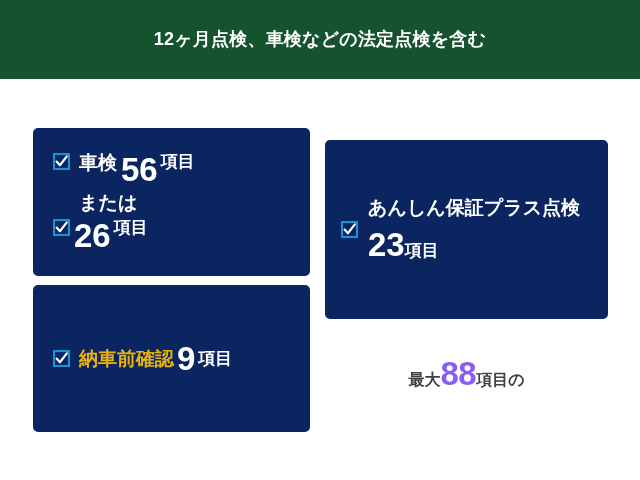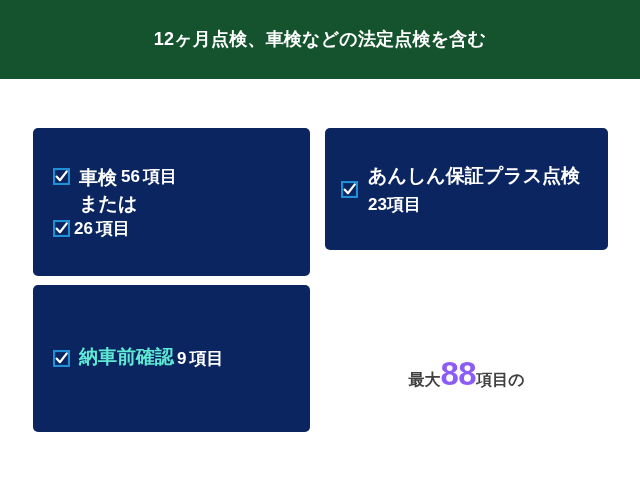--- a/index.html
+++ b/index.html
@@ -46,21 +46,21 @@
   }
 
   
   .card {
     position: absolute;
     background: #0a2560;
     border-radius: 5px;
     box-sizing: border-box;
   }
   .card-1 { left: 33px;  top: 128px; width: 277px; height: 148px; }
-  .card-2 { left: 325px; top: 128px; width: 283px; height: 122px; }
+  .card-2 { left: 325px; top: 140px; width: 283px; height: 179px; }
   .card-3 { left: 33px;  top: 285px; width: 277px; height: 147px; }
 
   
   .cb {
     flex: 0 0 auto;
     width: 17px;
     height: 17px;
     position: relative;
     display: inline-block;
   }
@@ -78,21 +78,21 @@
     justify-content: center;
     gap: 7px;
   }
   .row {
     display: flex;
     align-items: flex-start;
     gap: 9px;
   }
   .row .txt { color: #ffffff; white-space: nowrap; }
   .t-base { font-size: 19px; font-weight: bold; line-height: 1; }
-  .t-num  { font-size: 17px; font-weight: bold; line-height: 1; }
+  .t-num  { font-size: 33px; font-weight: bold; line-height: 1; }
   .t-suf  { font-size: 17px; font-weight: bold; line-height: 1; }
   .row-indent { padding-left: 26px; }
 
   
   .c2-inner {
     position: absolute;
     left: 16px; top: 0; right: 8px; bottom: 0;
     display: flex;
     align-items: center;
     gap: 10px;
@@ -194,21 +194,21 @@
   </div>
 
   <div class="card card-3">
     <div class="c3-inner">
       <span class="cb">
         <svg viewBox="0 0 17 17" xmlns="http://www.w3.org/2000/svg">
           <rect x="1" y="1" width="15" height="15" fill="none" stroke="#1f8fd6" stroke-width="2.2"></rect>
           <path d="M3.6 8.6 L6.9 12.2 L13.8 3.4" fill="none" stroke="#ffffff" stroke-width="2.2" stroke-linecap="round" stroke-linejoin="round"></path>
         </svg>
       </span>
-      <span class="txt t-base" style="color:#5eead4;font-family:Liberation Mono, monospace;">納車前確認</span>
+      <span class="txt t-base" style="color:#eab308;">納車前確認</span>
       <span class="txt t-num" style="color:#fff;margin-left:-6px;">9</span>
       <span class="txt t-suf" style="color:#fff;margin-left:-6px;">項目</span>
     </div>
   </div>
 
   <div class="summary">
     <div class="sum-line">
       <span class="sum-dark">最大</span><span class="sum-big">88</span><span class="sum-dark">項目</span><span class="sum-dark">の</span>
     </div>
   </div>

